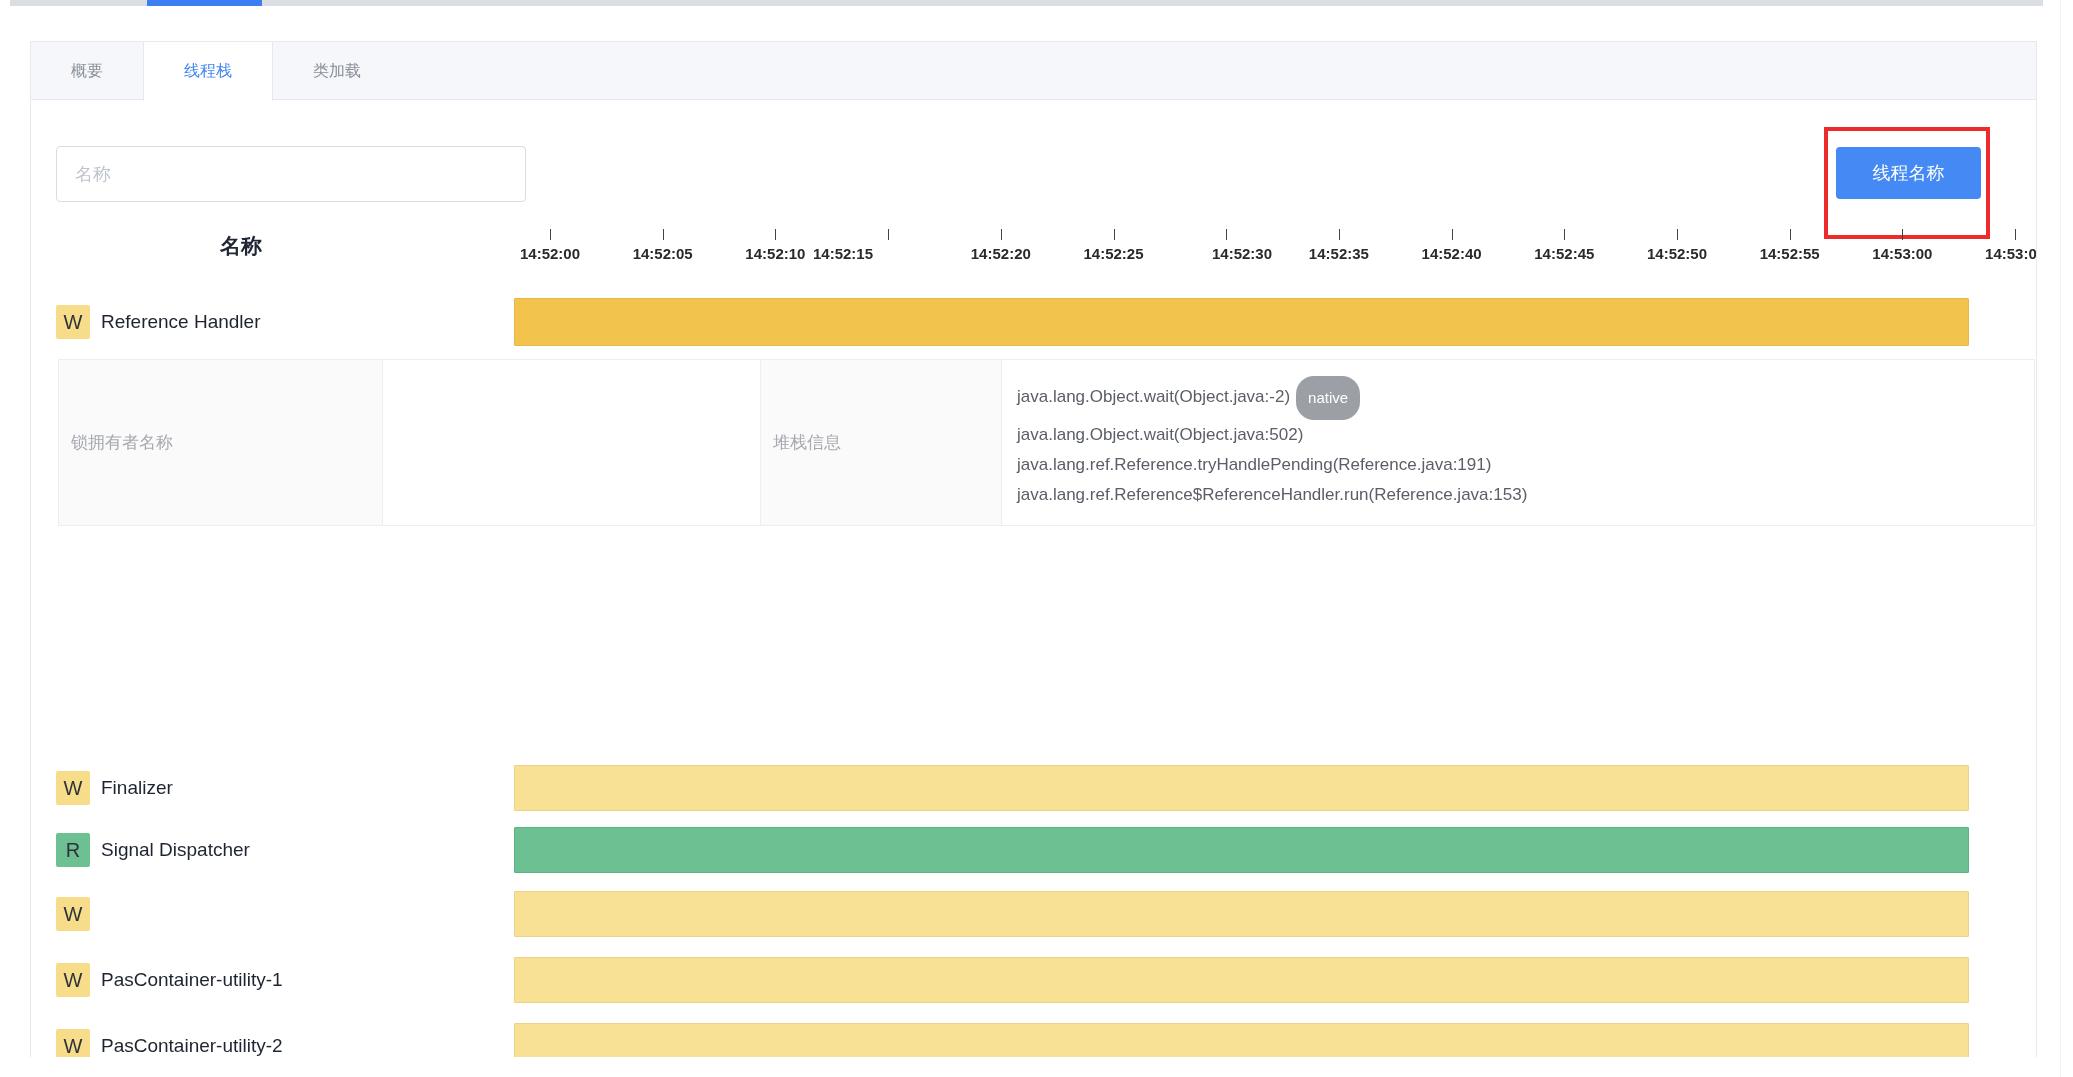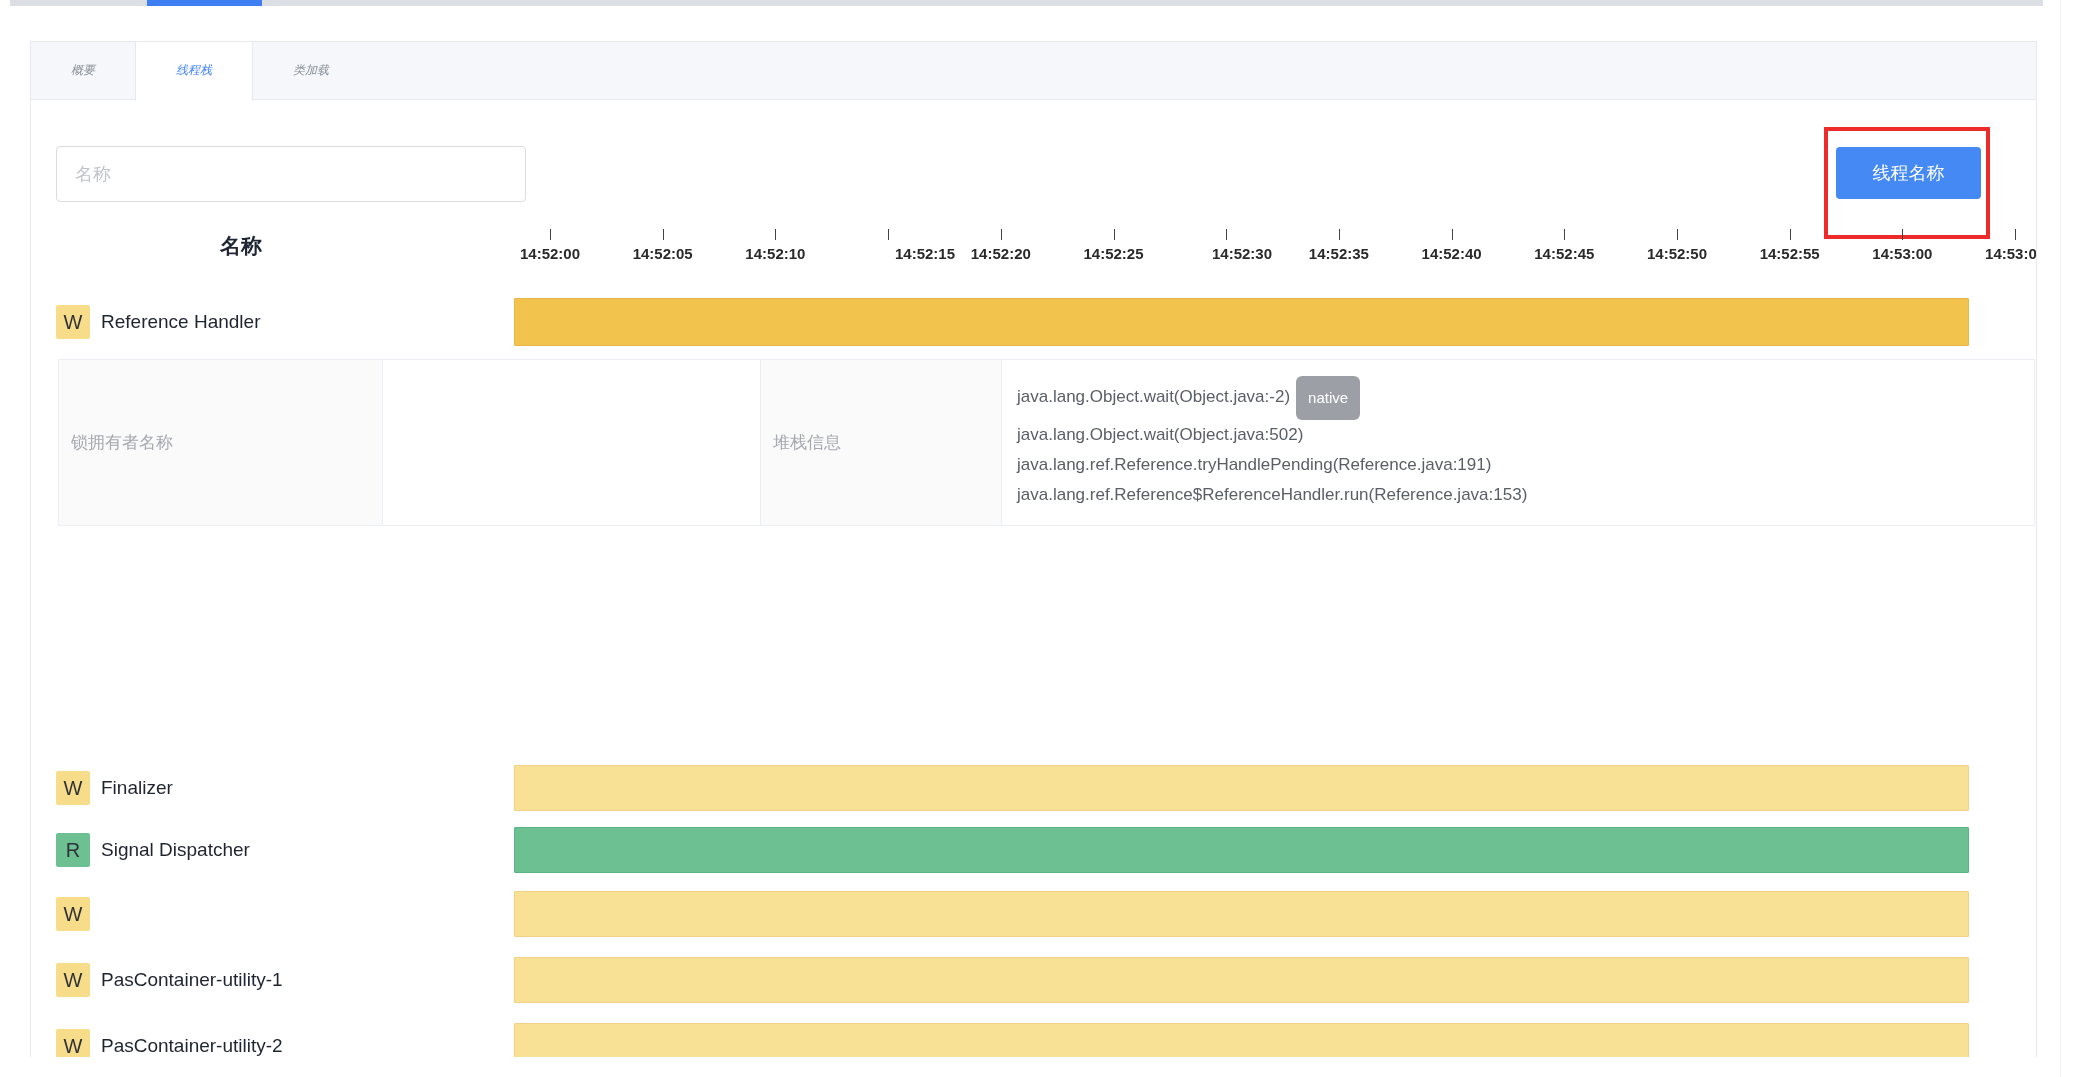--- a/index.html
+++ b/index.html
@@ -10,21 +10,21 @@
   .top-strip { position:absolute; left:10px; top:0; width:2033px; height:6px; background:#dbdfe4; }
   .top-strip-active { position:absolute; left:147px; top:0; width:115px; height:6px; background:#3d7ef2; }
 
   
   .card { position:absolute; left:30px; top:41px; width:2007px; height:1016px;
           background:#fff; border:1px solid #e6e9ef; border-bottom:0; overflow:hidden; }
 
   
   .tabbar { position:absolute; left:0; top:0; width:100%; height:58px; background:#f5f7fa;
             border-bottom:1px solid #e6e9ef; display:flex; }
-  .tab { height:58px; line-height:57px; padding:0 40px; font-size:12px; color:#8a9099; cursor:pointer;font-style:italic; }
+  .tab { height:58px; line-height:57px; padding:0 40px; font-size:16px; color:#8a9099; cursor:pointer; }
   .tab.active { background:#fff; color:#4486f4; border-left:1px solid #e6e9ef;
                 border-right:1px solid #e6e9ef; height:59px; }
 
   
   .search { position:absolute; left:25px; top:104px; width:470px; height:56px;
             border:1px solid #d9dce3; border-radius:4px; padding:0 18px; font-size:18px;
             color:#5a5e66; outline:none; font-family:inherit; }
   .search::placeholder { color:#bfc4cc; }
 
   
@@ -55,21 +55,21 @@
 
   
   .detail { position:absolute; left:27px; top:317px; width:1976px;
             border-collapse:collapse; table-layout:fixed; font-size:17px; }
   .detail td { border:1px solid #ebeef5; vertical-align:middle; }
   td.lb { background:#fafafb; color:#a6a9b0; padding-left:12px; }
   td.vl { background:#fff; color:#5a5e66; padding-left:15px; }
   .brk  { max-width:280px; word-break:break-all; line-height:1.45; }
   .stack-line { line-height:30px; color:#5a5e66; white-space:nowrap; }
   .native-tag { display:inline-block; background:#9ca0a6; color:#fff; font-size:15px;
-                padding:7px 12px; border-radius:6px; margin-left:6px; vertical-align:middle; }
+                padding:7px 12px; border-radius:18px; margin-left:6px; vertical-align:middle; }
 
   .scroll-line { position:absolute; left:2060px; top:0; width:1px; height:1077px; background:#f2f3f5; }
 </style>
 </head>
 <body>
 
 <div class="top-strip"></div>
 <div class="top-strip-active"></div>
 <div class="scroll-line"></div>
 
@@ -89,21 +89,21 @@
   <div class="name-header">名称</div>
 
   <div id="timeline">
       <div class="tick-mark" style="left: 519px;"></div>
       <div class="tick-label" style="left: 519px;">14:52:00</div>
       <div class="tick-mark" style="left: 631.7px;"></div>
       <div class="tick-label" style="left: 631.7px;">14:52:05</div>
       <div class="tick-mark" style="left: 744.4px;"></div>
       <div class="tick-label" style="left: 744.4px;">14:52:10</div>
       <div class="tick-mark" style="left: 857.1px;"></div>
-      <div class="tick-label" style="left: 894px;">14:52:15</div>
+      <div class="tick-label" style="left: 812px;">14:52:15</div>
       <div class="tick-mark" style="left: 969.8px;"></div>
       <div class="tick-label" style="left: 969.8px;">14:52:20</div>
       <div class="tick-mark" style="left: 1082.5px;"></div>
       <div class="tick-label" style="left: 1082.5px;">14:52:25</div>
       <div class="tick-mark" style="left: 1195.2px;"></div>
       <div class="tick-label" style="left: 1211px;">14:52:30</div>
       <div class="tick-mark" style="left: 1307.9px;"></div>
       <div class="tick-label" style="left: 1307.9px;">14:52:35</div>
       <div class="tick-mark" style="left: 1420.6px;"></div>
       <div class="tick-label" style="left: 1420.6px;">14:52:40</div>

